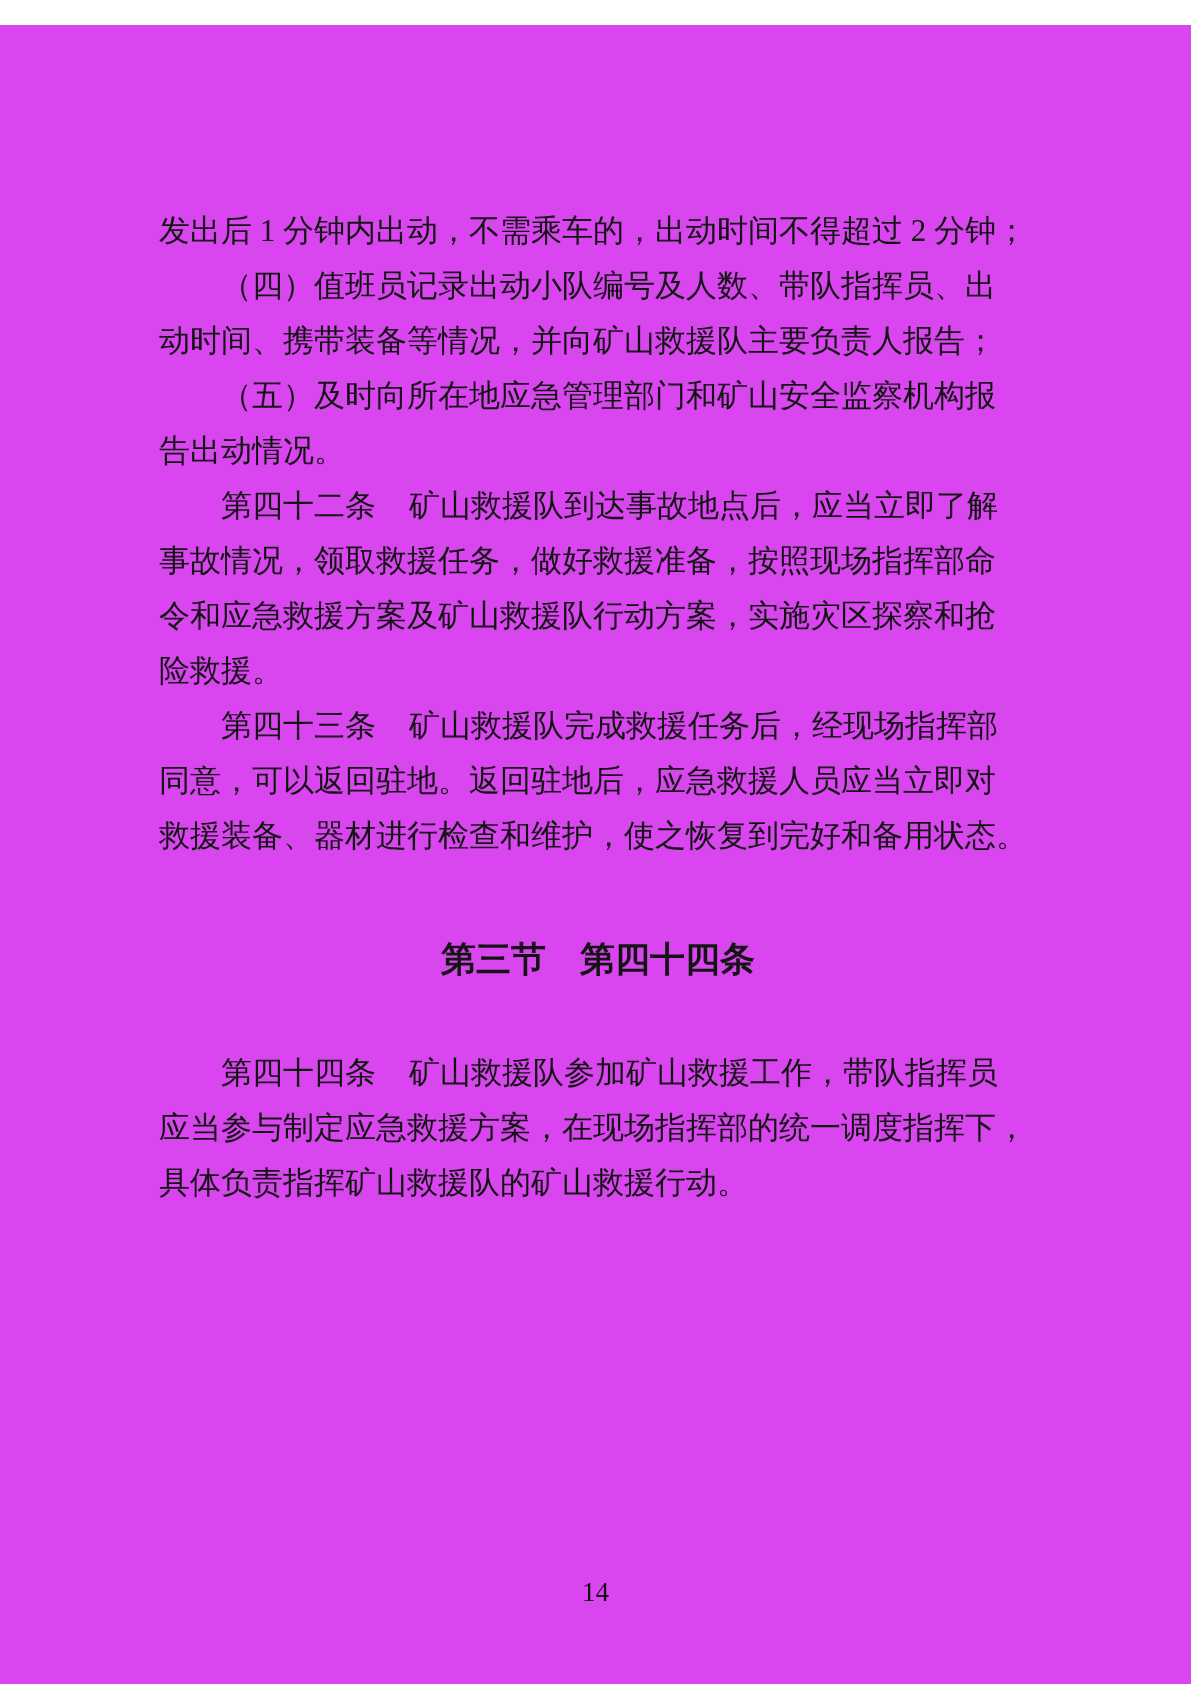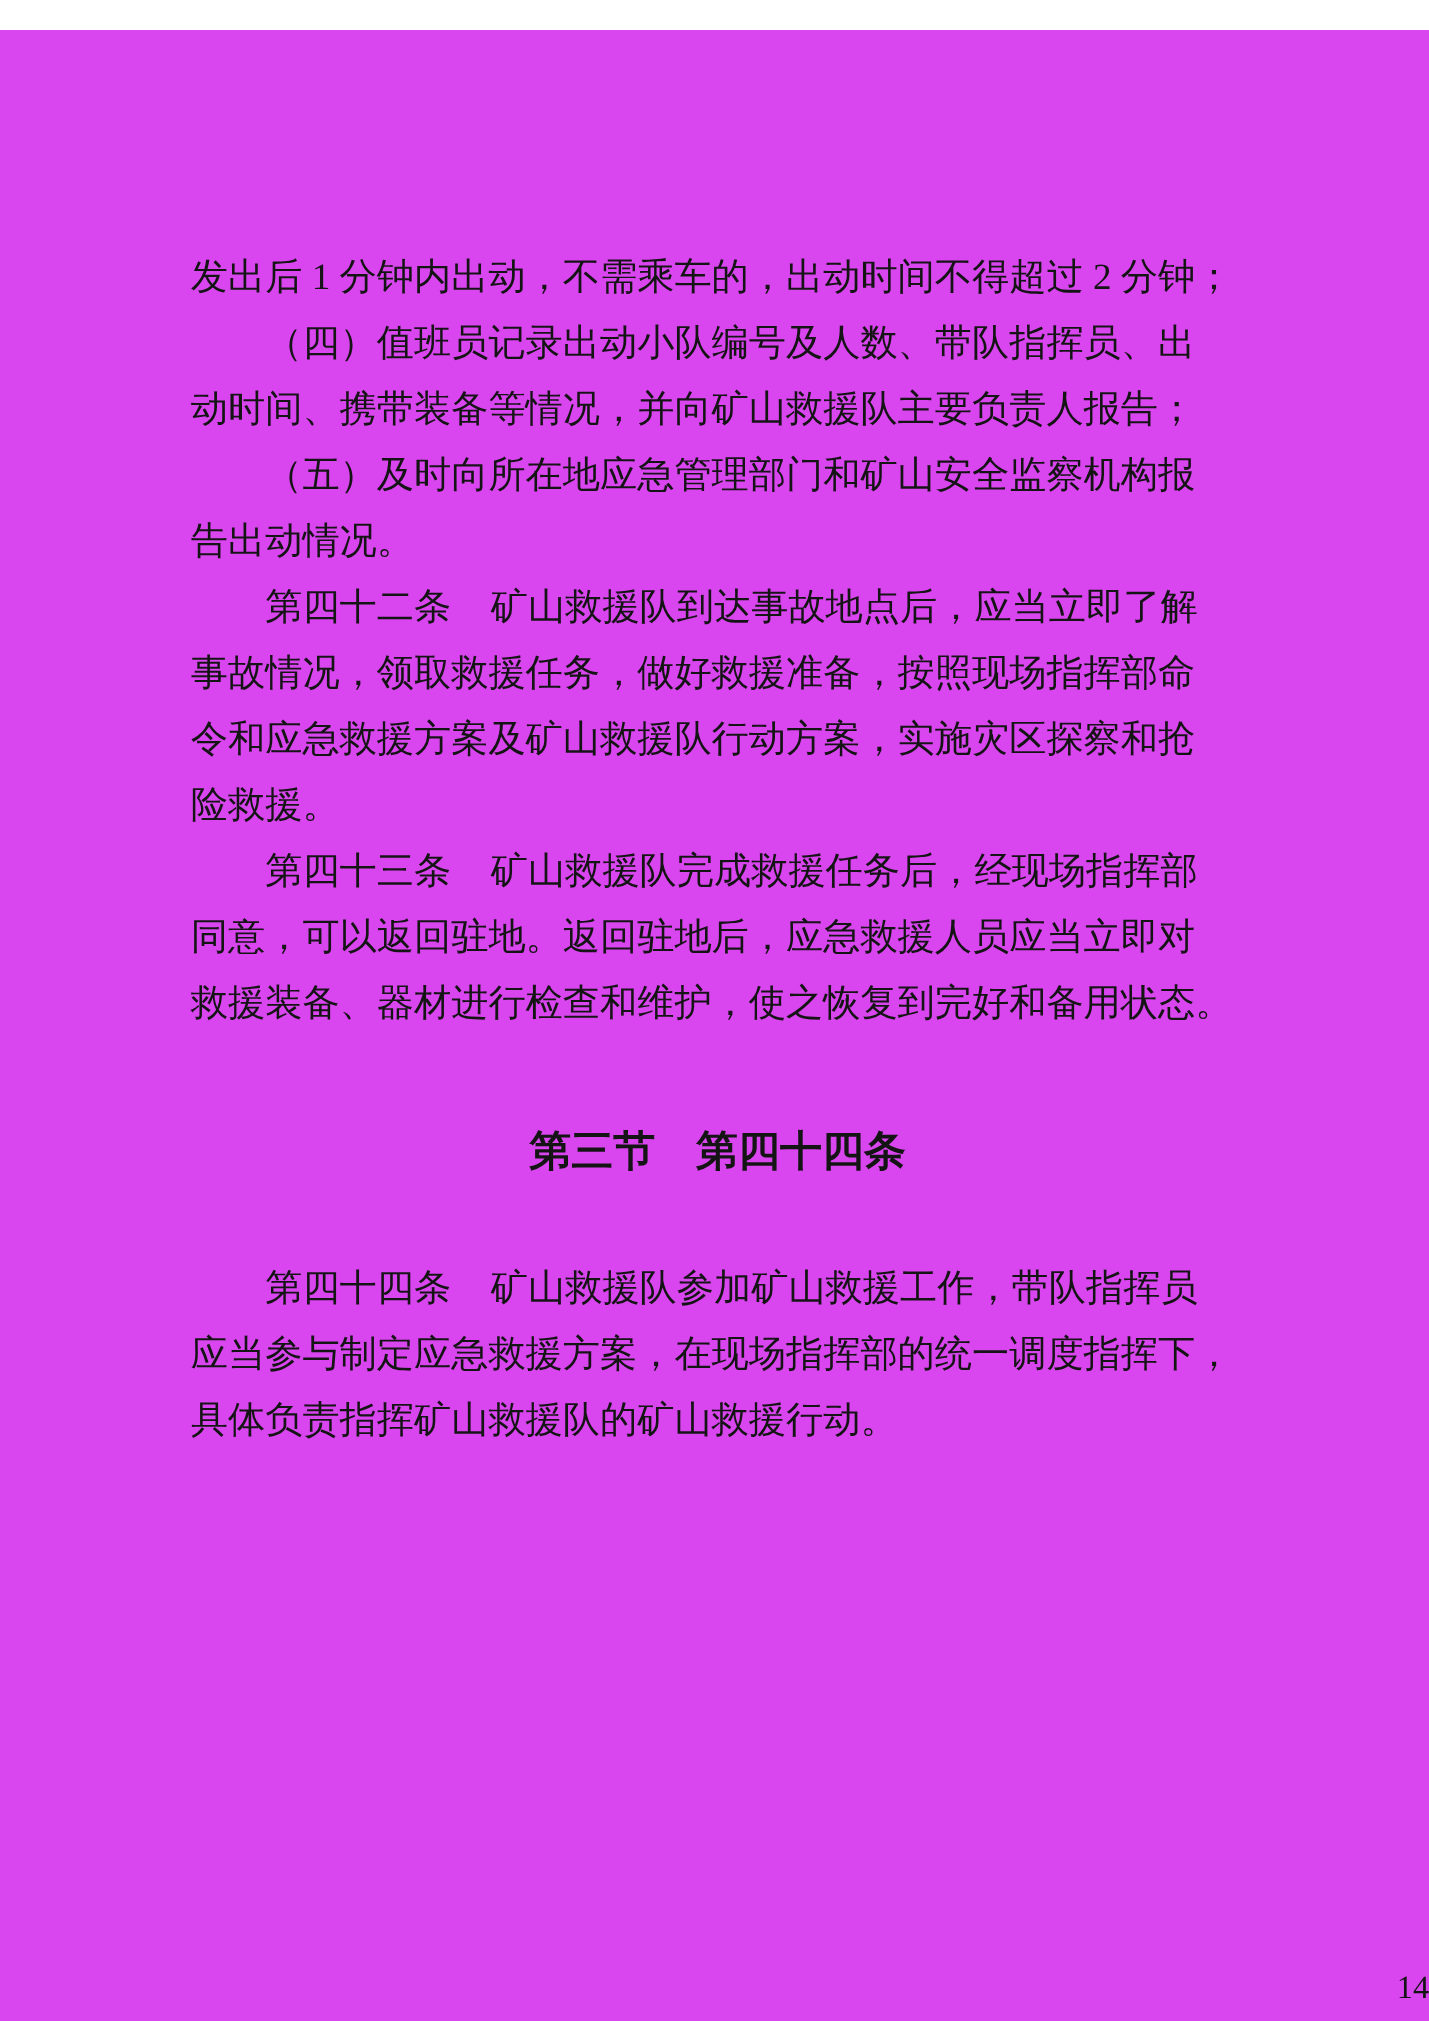--- a/index.html
+++ b/index.html
@@ -49,24 +49,24 @@
     text-align: center;
     text-indent: 0;
     white-space: pre;
   }
   .heading-gap {
     display: inline-block;
     width: 34px;
   }
   .page-number {
     position: absolute;
-    top: 1616px;
+    top: 1552px;
     left: 0;
     width: 100%;
-    text-align: right;
+    text-align: center;
     font-size: 27px;
     line-height: 30px;
     color: #141414;
   }
 </style>
 </head>
 <body>
 
 <div class="page">
   <div class="doc-body">

